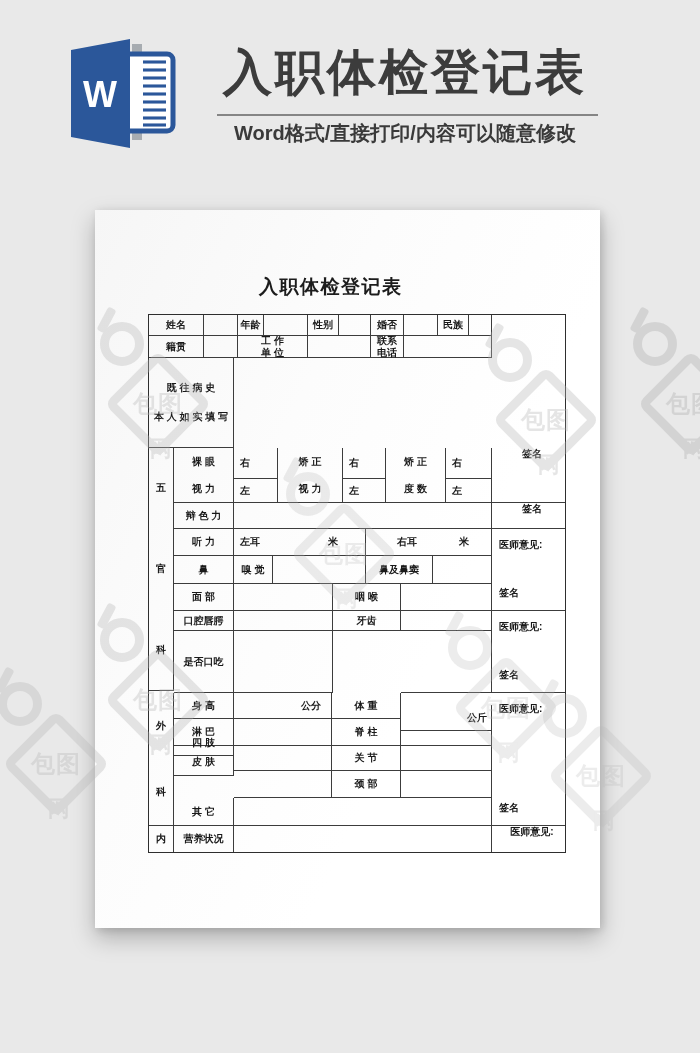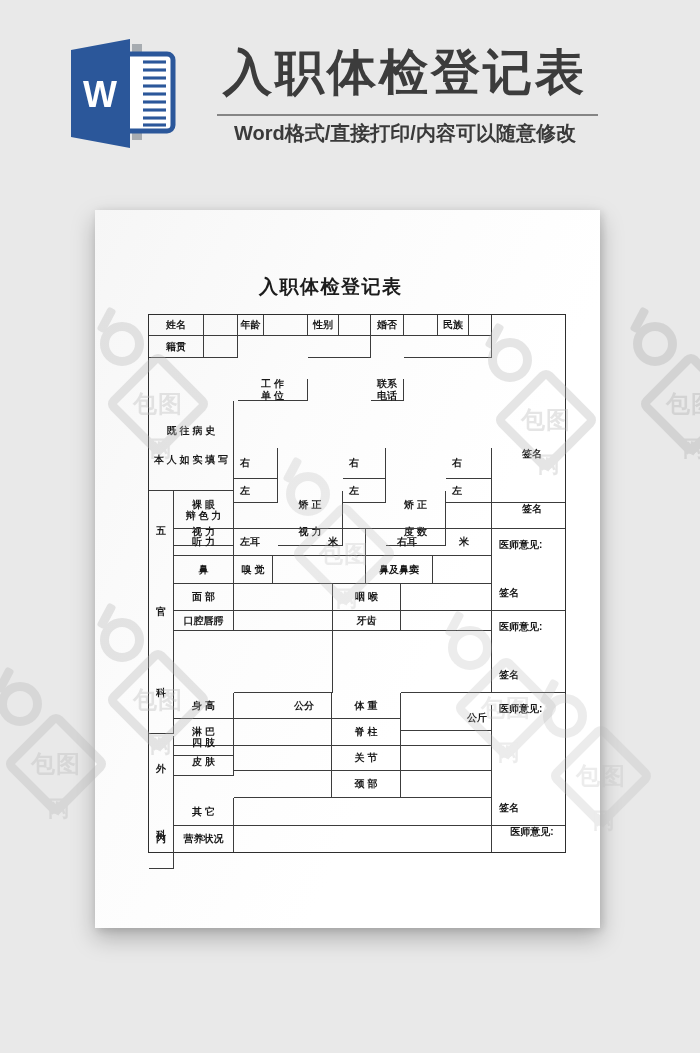--- a/index.html
+++ b/index.html
@@ -36,21 +36,21 @@
     border:1.5px solid #2e2e2e;box-sizing:content-box;
   }
   .c{
     position:absolute;box-sizing:border-box;
     border-right:1px solid #3c3c3c;border-bottom:1px solid #3c3c3c;
     display:flex;align-items:center;justify-content:center;
     font-size:10px;font-weight:bold;color:#191919;line-height:1.2;white-space:nowrap;
   }
   .nr{border-right:none;}  .nb{border-bottom:none;}
   .lft{justify-content:flex-start;padding-left:6px;}
-  .col{flex-direction:column;margin-top:43px;}
+  .col{flex-direction:column;}
   .sa{justify-content:space-around;}
   .rel{display:block;}
   .abs{position:absolute;font-size:10px;font-weight:bold;color:#191919;white-space:pre;}
   .sig{flex-direction:column;align-items:flex-start;justify-content:space-between;
        padding:10px 2px 11px 7px;}
   .sig1{justify-content:center;align-items:flex-start;padding-left:7px;}
   .rt{justify-content:flex-end;}
   
   .wm{position:absolute;width:140px;height:150px;color:#b7b7b7;pointer-events:none;z-index:6;}
   .wm-b{
@@ -188,30 +188,31 @@
     <div class="c" style="left:25px;top:296px;width:60px;height:20px">口腔唇腭</div>
     <div class="c" style="left:85px;top:296px;width:99px;height:20px"></div>
     <div class="c" style="left:184px;top:296px;width:68px;height:20px">牙齿</div>
     <div class="c" style="left:252px;top:296px;width:91px;height:20px"></div>
 
     <div class="c nr sig" style="left:343px;top:296px;width:73px;height:82px">
       <span>医师意见:</span>
       <span>签名</span>
     </div>
 
+    <div class="c" style="left:25px;top:316px;width:60px;height:62px">是否口吃</div>
     <div class="c" style="left:85px;top:316px;width:99px;height:62px"></div>
     <div class="c" style="left:252px;top:316px;width:91px;height:62px"></div>
 
     <div class="c col sa" style="left:0;top:378px;width:25px;height:133px">
       <span>外</span>
       <span>科</span>
     </div>
 
     <div class="c" style="left:25px;top:378px;width:60px;height:26px">身 高</div>
-    <div class="c rt" style="left:85px;top:378px;width:98px;height:26px;padding-right:17px">公分</div>
+    <div class="c rt" style="left:85px;top:378px;width:98px;height:26px;padding-right:10px">公分</div>
     <div class="c" style="left:183px;top:378px;width:69px;height:26px">体 重</div>
     <div class="c rt" style="left:252px;top:390px;width:91px;height:26px;padding-right:4px">公斤</div>
 
     <div class="c nr sig" style="left:343px;top:378px;width:73px;height:133px">
       <span>医师意见:</span>
       <span>签名</span>
     </div>
 
     <div class="c" style="left:25px;top:404px;width:60px;height:27px">淋 巴</div>
     <div class="c" style="left:85px;top:404px;width:98px;height:27px"></div>

